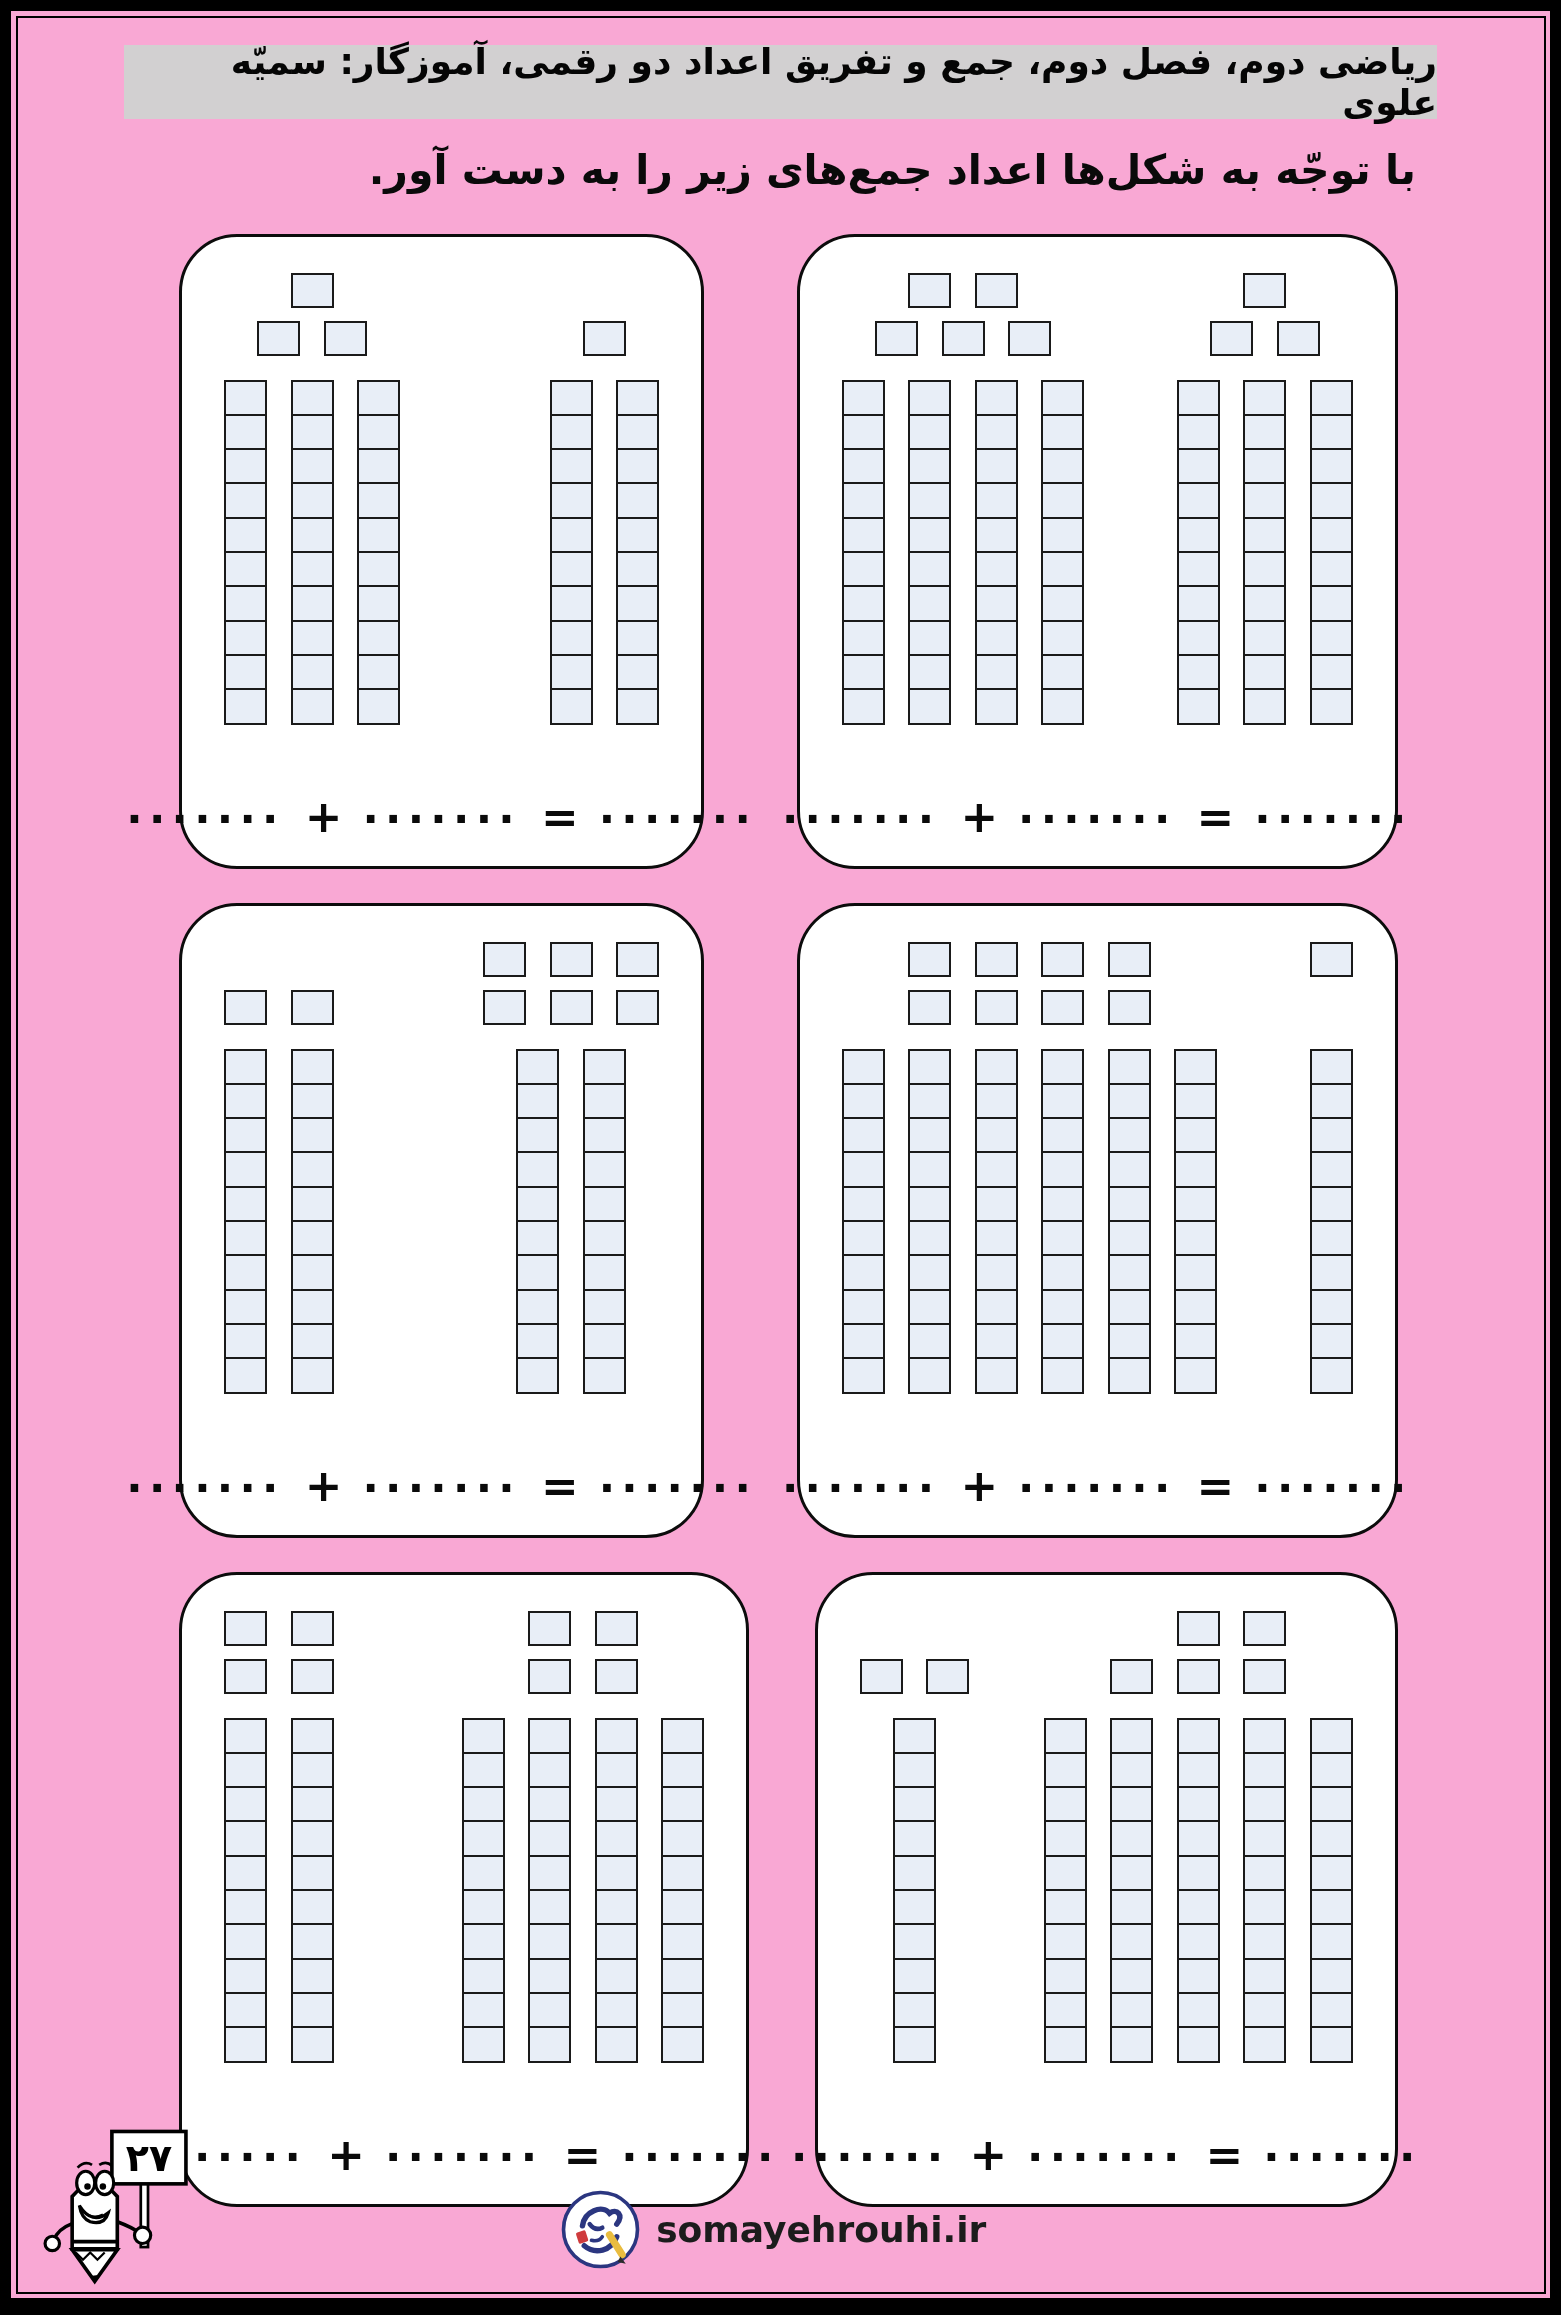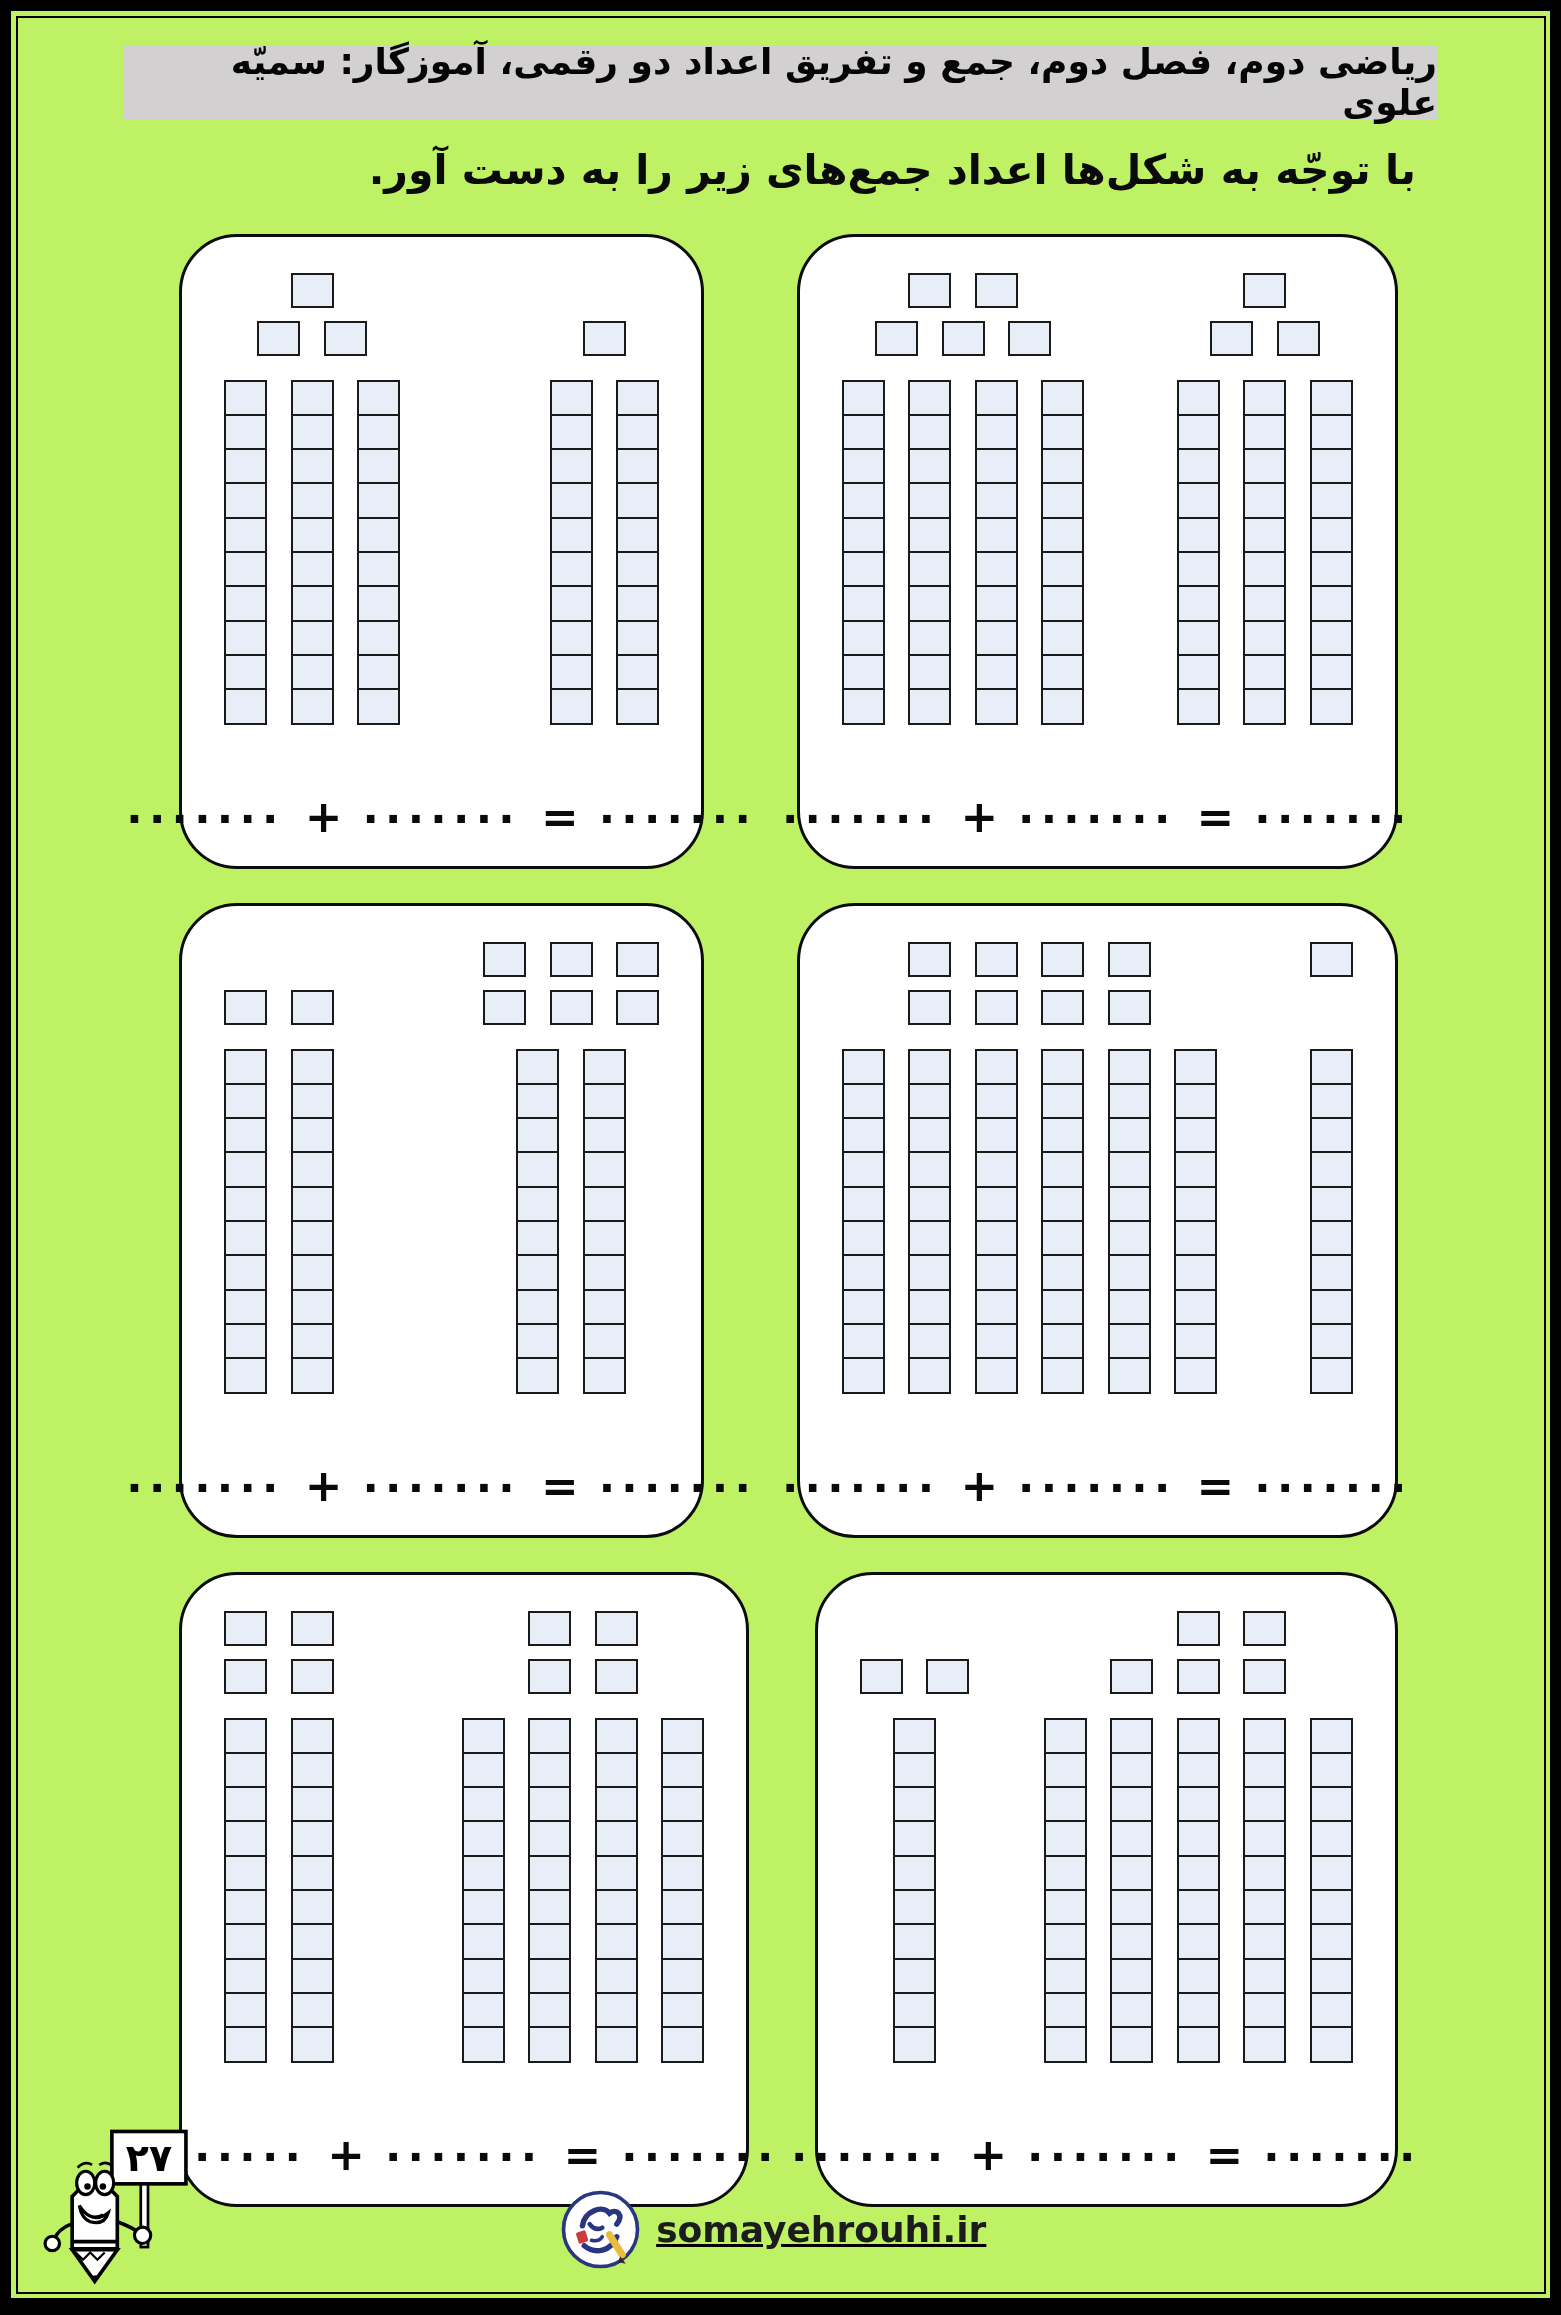--- a/index.html
+++ b/index.html
@@ -3,21 +3,21 @@
 <meta charset="utf-8">
 <style>
   :root{
     --block-fill:#e8eef7; --block-border:#1a1a1a; --header-bg:#d2d0d1;
     --panel-border:#0c0c0c; --footer-text:#1c1c1c;
     --logo-navy:#2b3680; --logo-red:#cf3b3d; --logo-yellow:#e9bc3f;
   }
   html,body{margin:0;padding:0;background:#f0f0f0;}
   body{font-family:"DejaVu Sans", sans-serif;}
   .page{
-    position:relative; width:1561px; height:2316px; background:#bef264;
+    position:relative; width:1561px; height:2316px; background:#f9a8d4;
     box-sizing:border-box; border:11px solid #000; border-bottom-width:18px;
   }
   .inner-line{position:absolute; inset:4.5px; border:2.7px solid #000; pointer-events:none;}
   .content{position:absolute; inset:9px 7.2px 7.2px 7.2px;}
 
   .header-bar{
     margin:25px auto 0; width:1313px; height:74px; background:var(--header-bg);
     display:flex; align-items:center; justify-content:center;
     direction:rtl; font-size:36px; font-weight:bold; color:#050505;
   }
@@ -46,21 +46,21 @@
 
   .equation{
     margin-top:auto; display:flex; align-items:center; justify-content:center;
     gap:20px; direction:ltr; color:#0a0a0a; padding-bottom:3.6px;
   }
   .dots{font-size:43px; font-weight:bold; letter-spacing:6.3px; line-height:1; transform:translateY(2.7px); white-space:nowrap;}
   .op{font-size:45px; font-weight:bold; line-height:1;}
 
   .footer{
     position:absolute; left:0; right:16px; bottom:20px;
-    display:flex; align-items:center; justify-content:center; gap:14.5px;text-decoration:underline;
+    display:flex; align-items:center; justify-content:center; gap:14.5px;
   }
   .footer-site{font-size:36px; font-weight:bold; color:var(--footer-text);}
   .mascot{position:absolute; left:18px; bottom:5.4px;}
 </style>
 </head>
 <body>
 
 <div class="page">
   <div class="inner-line"></div>
   <div class="content">

